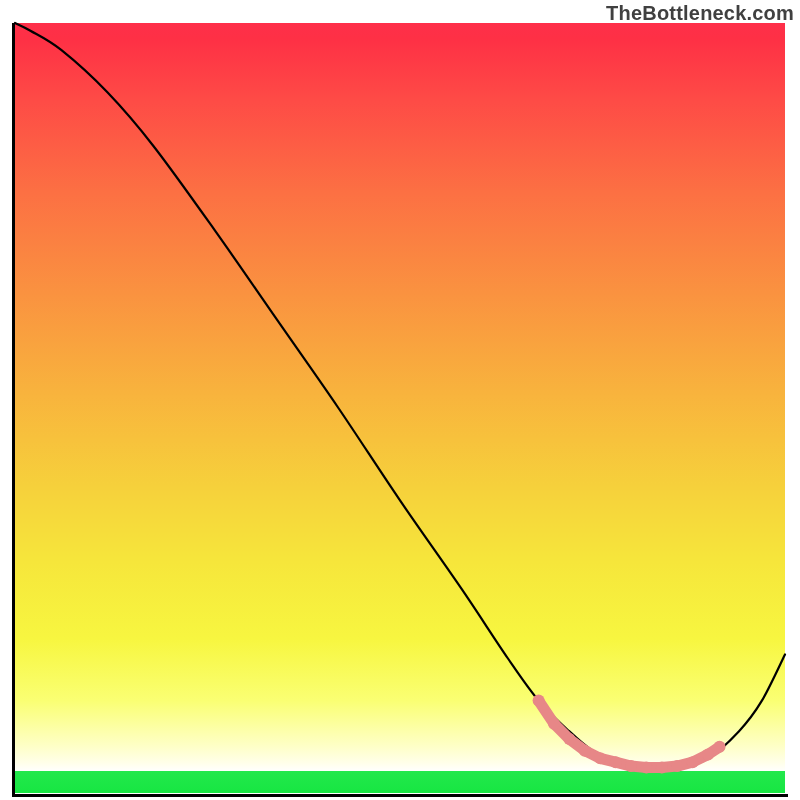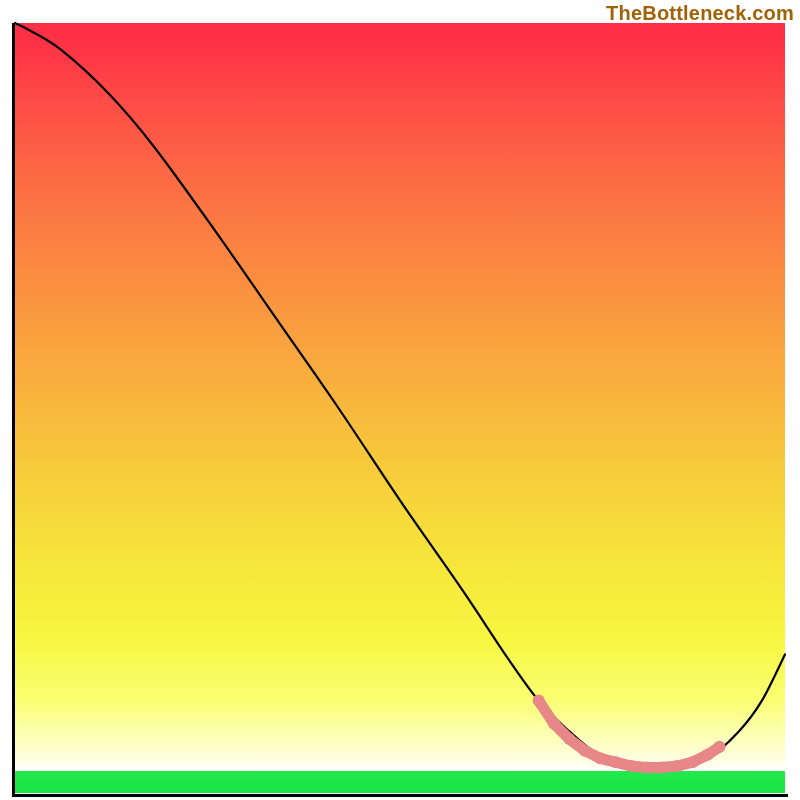--- a/index.html
+++ b/index.html
@@ -73,21 +73,21 @@
   }
   .band-dot {
     stroke: none;
   }
   .watermark {
     position: absolute;
     top: 2px;
     right: 6px;
     font-size: 20px;
     font-weight: 600;
-    color: #a16207;
+    color: #404040;
     letter-spacing: 0.2px;
   }
 </style>
 </head>
 <body>
 
 <div class="chart-wrap">
 
   <div class="plot-area"></div>
 

